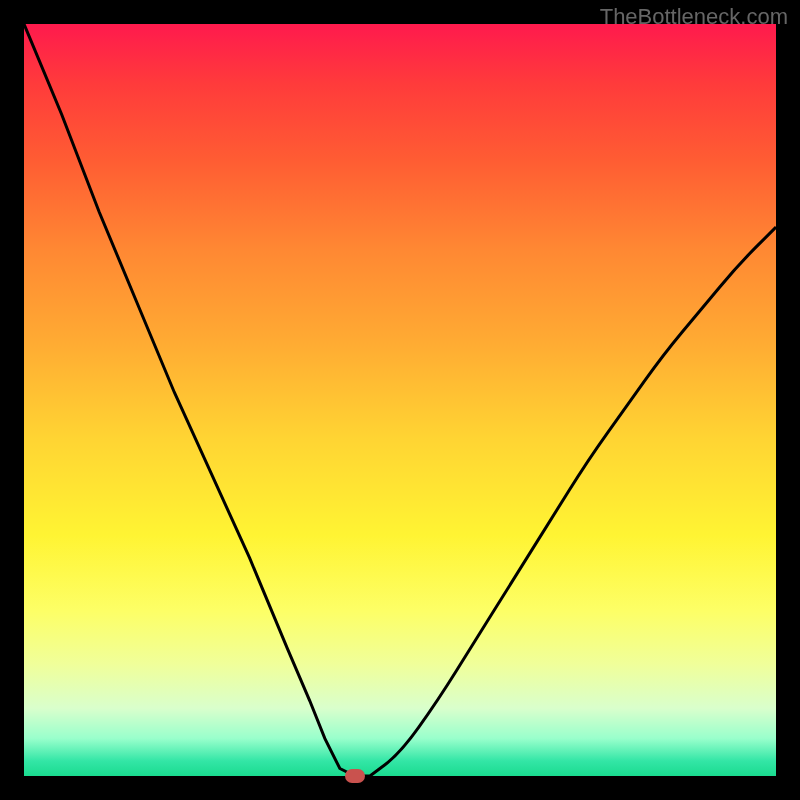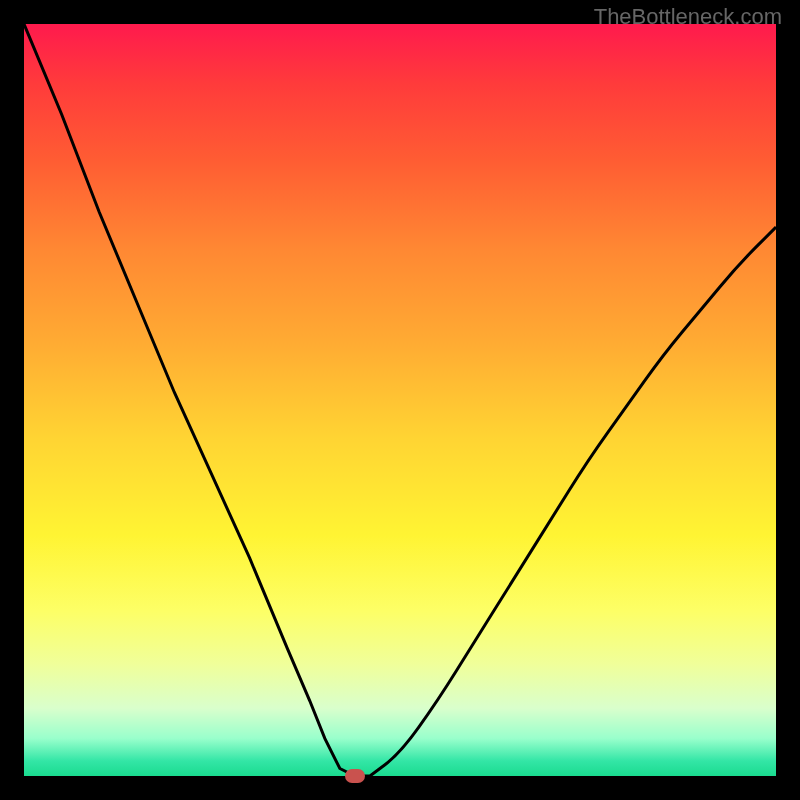--- a/index.html
+++ b/index.html
@@ -8,21 +8,21 @@
     width: 800px;
     height: 800px;
     background: #000;
     position: relative;
     overflow: hidden;
     font-family: Arial, sans-serif;
   }
   .watermark {
     position: absolute;
     top: 4px;
-    right: 18px;
+    right: 12px;
     color: #666;
     font-size: 22px;
     z-index: 10;
     font-weight: 400;
   }
   .plot-area {
     position: absolute;
     left: 24px;
     top: 24px;
     width: 752px;

